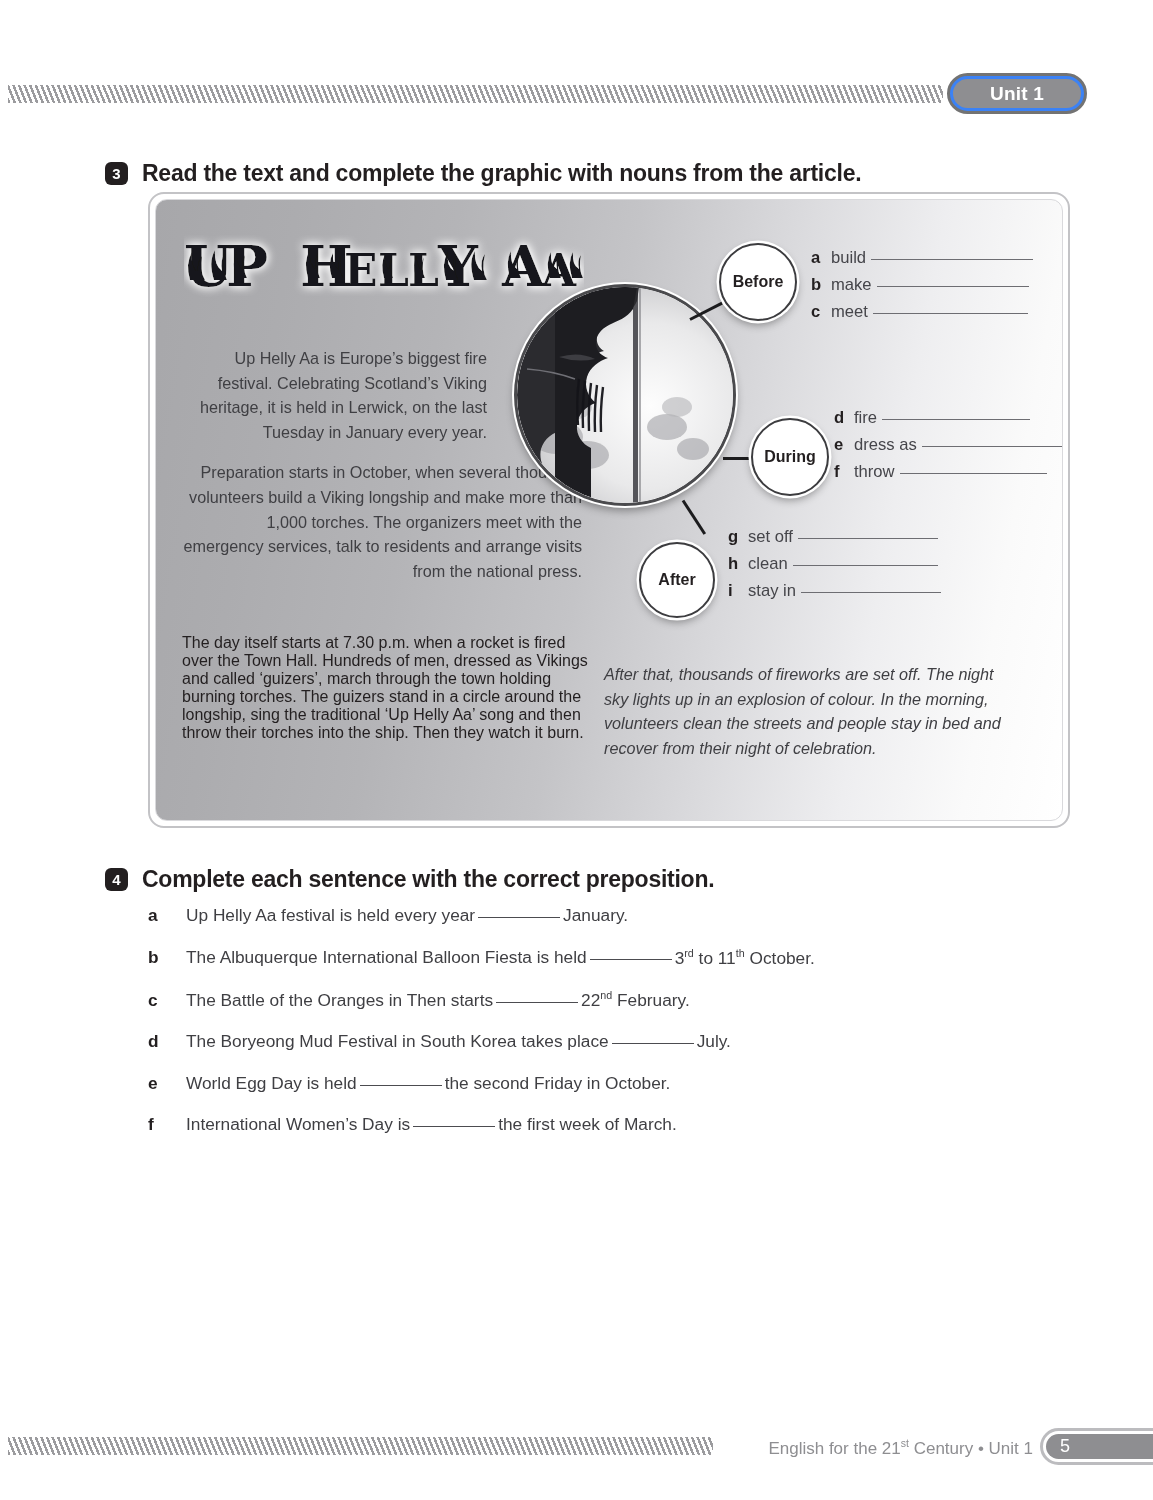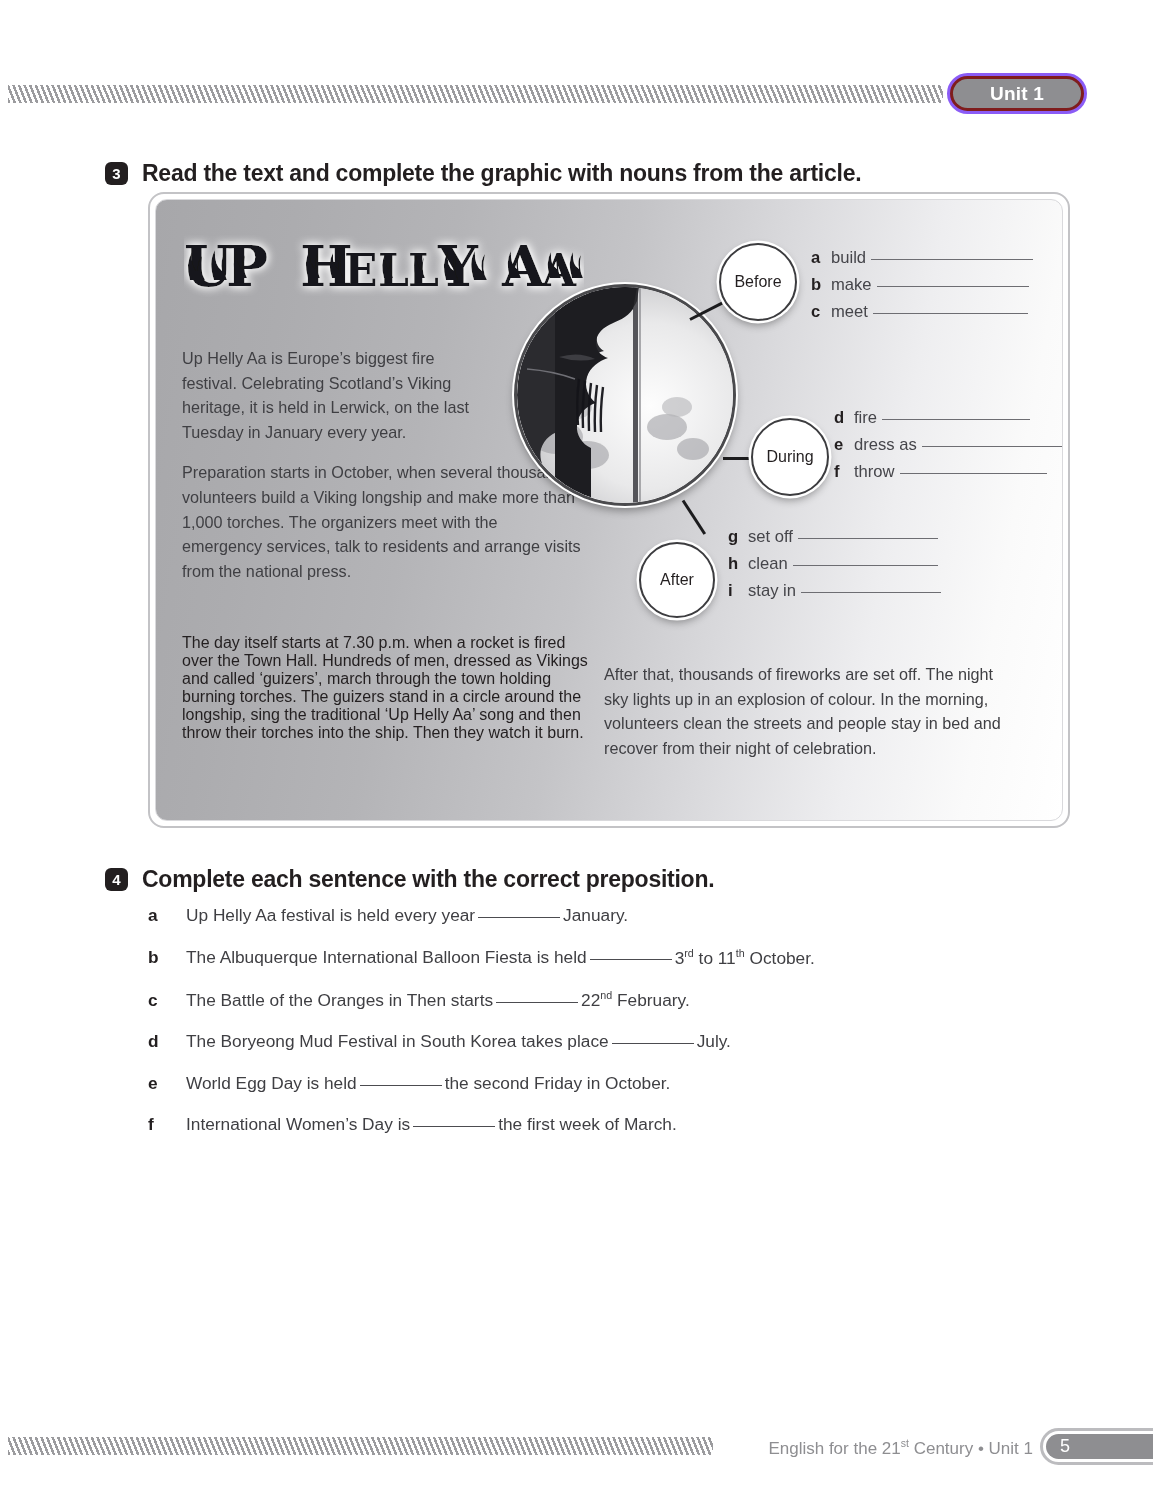--- a/index.html
+++ b/index.html
@@ -25,23 +25,23 @@
     height: 18px;
   }
   .hatch.top  { left: 8px;  top: 85px;   width: 935px; }
   .hatch.bot  { left: 8px;  top: 1437px; width: 705px; }
 
   
   .unit-tab {
     position: absolute;
     left: 947px; top: 73px;
     width: 140px; height: 41px;
-    border: 3px solid #8b5cf6;
+    border: 3px solid #737373;
     border-radius: 21px;
-    background: #7f1d1d;
+    background: #3b82f6;
     padding: 3px;
   }
   .unit-tab-inner {
     width: 100%; height: 100%;
     border-radius: 17px;
     background: #8e8e91;
     display: flex; align-items: center; justify-content: center;
   }
   .unit-tab-inner span {
     color: #ffffff;
@@ -101,37 +101,39 @@
     left: 28px; top: 24px;
     width: 400px; height: 86px;
   }
   .masthead svg { display: block; }
 
   
   .col-left {
     position: absolute;
     left: 26px; top: 146px;
     width: 400px;
+    text-align: right;
   }
   .col-left p, .col-right p {
     margin: 0 0 16px 0;
     font-size: 16.2px;
     line-height: 24.6px;
     color: #3f3f43;
   }
   .col-left p.p-narrow { width: 305px; }
   .col-bottomleft {
     position: absolute;
     left: 26px; top: 418px;
     width: 408px;
   }
   .col-right {
     position: absolute;
     left: 448px; top: 462px;
     width: 400px;
+    font-style: italic;
   }
 
   
   .photo-circle {
     position: absolute;
     left: 358px; top: 84px;
     width: 222px; height: 222px;
     border-radius: 50%;
     border: 3px solid #4a4a4d;
     box-shadow: 0 0 0 2px #ffffff, 0 5px 9px rgba(0,0,0,.35);
@@ -141,21 +143,21 @@
   .photo-circle svg { display:block; }
 
   
   .node {
     position: absolute;
     border-radius: 50%;
     background: #ffffff;
     border: 2px solid #3c3c3f;
     box-shadow: 0 0 0 2.5px #ffffff, 0 4px 8px rgba(0,0,0,.38);
     display: flex; align-items: center; justify-content: center;
-    font-size: 16px; font-weight: normal; color: #231f20;
+    font-size: 16px; font-weight: bold; color: #231f20;
   }
   .node.before  { left: 563px; top: 43px;  width: 78px; height: 78px; }
   .node.during  { left: 595px; top: 218px; width: 78px; height: 78px; }
   .node.after   { left: 483px; top: 342px; width: 76px; height: 76px; }
 
   .connector { position: absolute; background: #1c1c1e; height: 3px; transform-origin: 0 50%; }
 
   
   .ans-group { position: absolute; }
   .ans-row {

